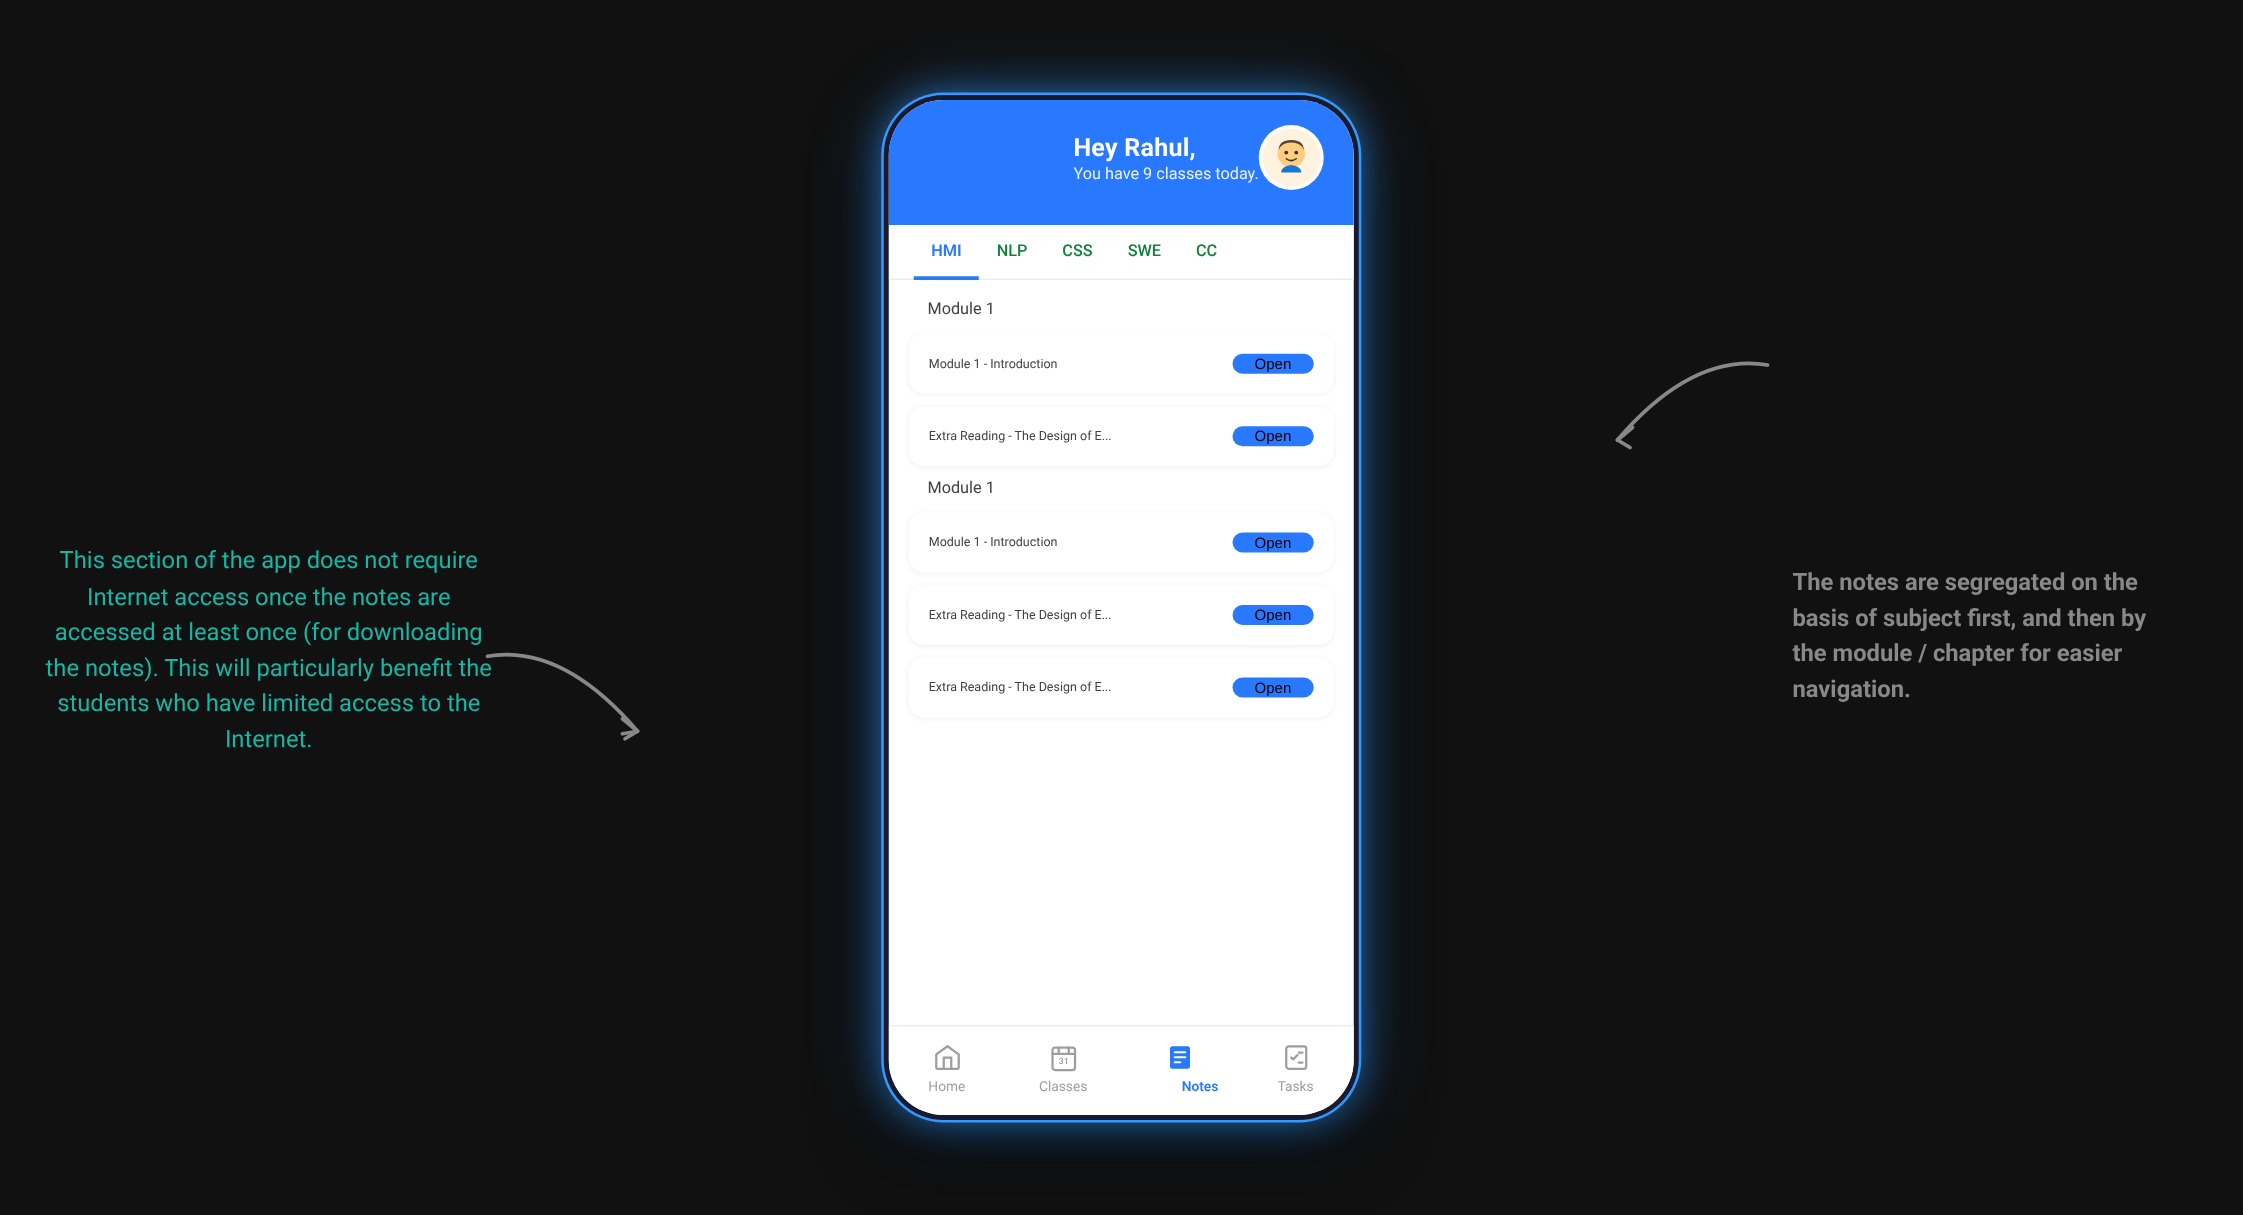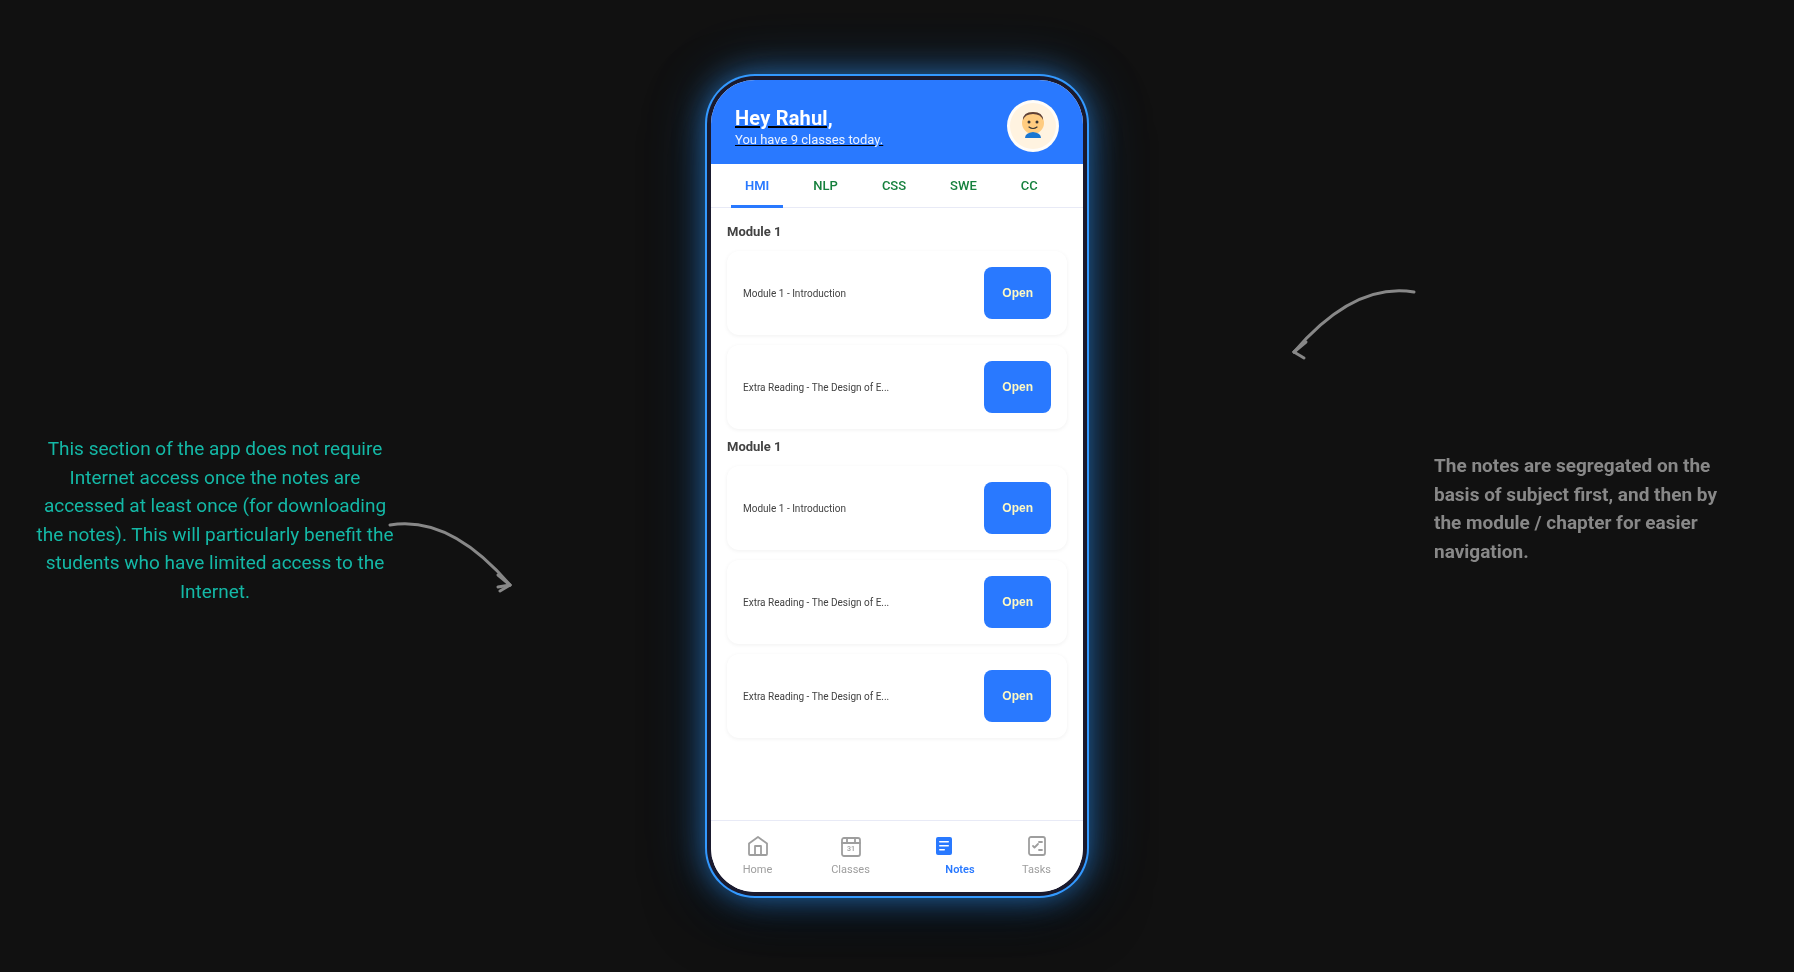--- a/index.html
+++ b/index.html
@@ -46,26 +46,25 @@
       background: #ffffff;
       border-radius: 44px;
       overflow: hidden;
       display: flex;
       flex-direction: column;
     }
 
     
     .phone-header {
       background: #2979ff;
-      padding: 20px 24px 12px 24px;
-      display: flex;
-      align-items: center;
-      justify-content: space-between;
+      padding: 20px 24px 28px 24px;
+      display: flex;
+      align-items: center;
+      justify-content: flex-end;
       flex-shrink: 0;
-      text-decoration: underline;
     }
 
     .header-text h1 {
       color: #ffffff;
       font-size: 20px;
       font-weight: 700;
       letter-spacing: 0.2px;
     }
 
     .header-text p {
@@ -85,21 +84,21 @@
       justify-content: center;
       overflow: hidden;
       flex-shrink: 0;
     }
 
     
     .tabs-container {
       background: #ffffff;
       padding: 0 20px;
       display: flex;
-      gap: 16px;
+      gap: 0;
       border-bottom: 1px solid #e8eaf6;
       flex-shrink: 0;
     }
 
     .tab {
       padding: 14px 14px 12px;
       font-size: 13px;
       font-weight: 500;
       color: #15803d;
       cursor: pointer;
@@ -115,23 +114,24 @@
 
     
     .content-scroll {
       flex: 1;
       padding: 16px;
       overflow-y: auto;
     }
 
     .module-label {
       font-size: 13px;
-      font-weight: 700;
+      font-weight: 400;
       color: #424242;
       margin-bottom: 12px;
+      margin-left: 15px;
     }
 
     .note-item {
       background: #ffffff;
       border-radius: 12px;
       padding: 16px 16px;
       display: flex;
       align-items: center;
       justify-content: space-between;
       margin-bottom: 10px;
@@ -144,26 +144,26 @@
       font-weight: 400;
       flex: 1;
       margin-right: 12px;
       overflow: hidden;
       text-overflow: ellipsis;
       white-space: nowrap;
     }
 
     .open-btn {
       background: #2979ff;
-      color: #fef9c3;
+      color: #000000;
       border: none;
       border-radius: 8px;
-      padding: 19px 18px;
+      padding: 1px 18px;
       font-size: 12px;
-      font-weight: 700;
+      font-weight: 400;
       cursor: pointer;
       flex-shrink: 0;
       white-space: nowrap;
     }
 
     .module-section {
       margin-bottom: 8px;
     }
 
     .module-section + .module-section {

